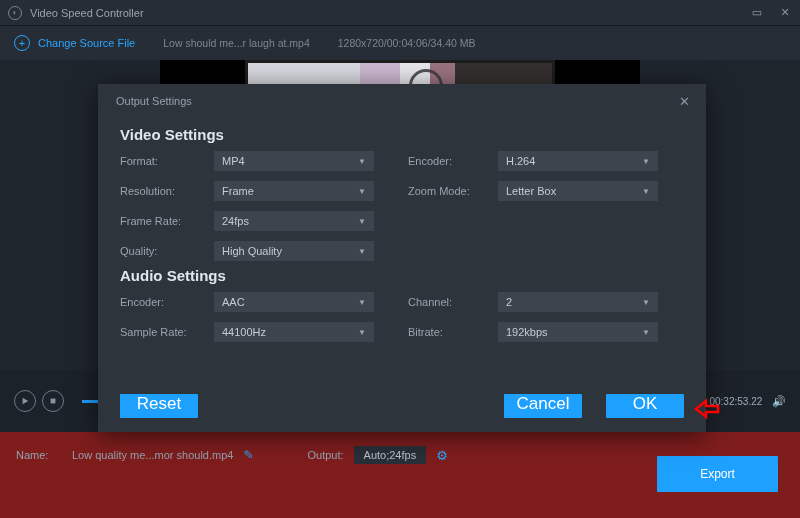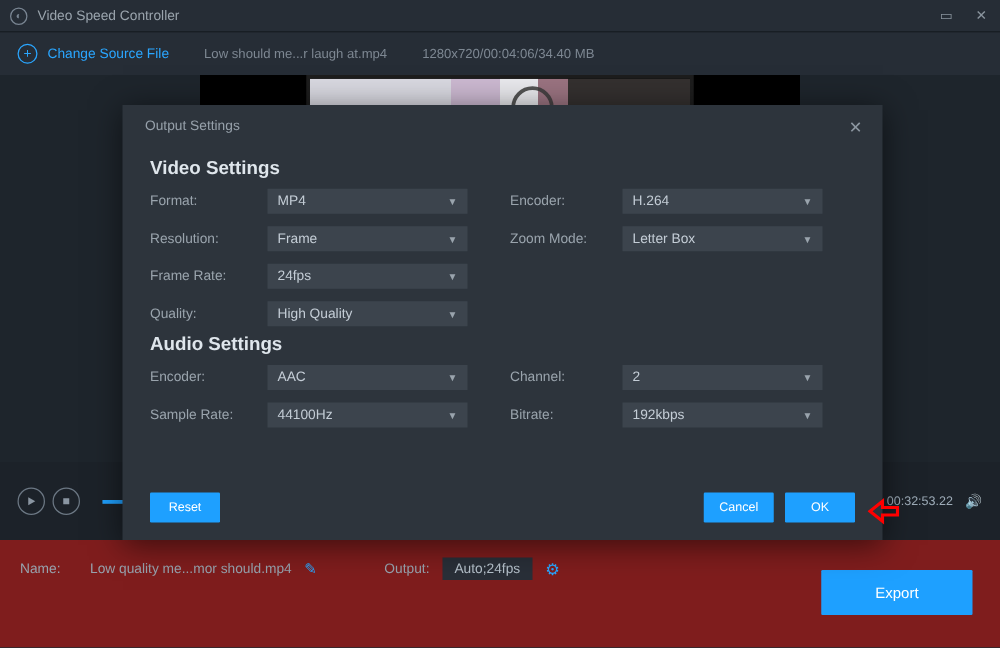--- a/index.html
+++ b/index.html
@@ -49,24 +49,24 @@
 
 .modal { position: absolute; left: 98px; top: 84px; width: 608px; height: 348px; background: #2d343c; box-shadow: 0 4px 24px rgba(0,0,0,.55); }
 .modal-hd { height: 34px; display: flex; align-items: center; justify-content: space-between; padding: 0 16px 0 18px; color: #97a1ab; font-size: 11px; }
 .modal-hd .close { cursor: pointer; color: #8c96a0; font-size: 13px; }
 .modal-body { padding: 2px 22px 0 22px; }
 .sec-title { color: #dfe6ec; font-weight: 600; font-size: 15px; margin: 6px 0 8px 0; }
 .grid { display: grid; grid-template-columns: 94px 160px 34px 90px 160px; row-gap: 10px; align-items: center; font-size: 11px; color: #9aa4ad; }
 .select { height: 20px; background: #3c444d; color: #c4cdd6; display: flex; align-items: center; justify-content: space-between; padding: 0 8px; cursor: pointer; font-size: 11px; gap: 36px; }
 .select .arr { font-size: 8px; color: #9aa4ad; }
 .modal-ft { position: absolute; left: 0; right: 0; bottom: 14px; display: flex; align-items: center; padding: 0 22px; }
-.btn { width: 56px; height: 24px; display: flex; align-items: center; justify-content: center; color: #fff; font-size: 10px; cursor: pointer; border-radius: 1px; }
+.btn { width: 78px; height: 24px; display: flex; align-items: flex-start; justify-content: center; color: #fff; font-size: 17px; cursor: pointer; border-radius: 1px; }
 .btn-blue { background: #1ea0ff; }
 .modal-ft .spacer { flex: 1; }
-.modal-ft .btn + .btn { margin-left: 9px; }
+.modal-ft .btn + .btn { margin-left: 24px; }
 
 
 .pointer { position: absolute; left: 694px; top: 398px; width: 28px; height: 22px; }
 .pointer svg { width: 100%; height: 100%; }
 </style>
 </head>
 <body>
 
 <div class="title-bar">
   <div class="app-icon">◐</div>

